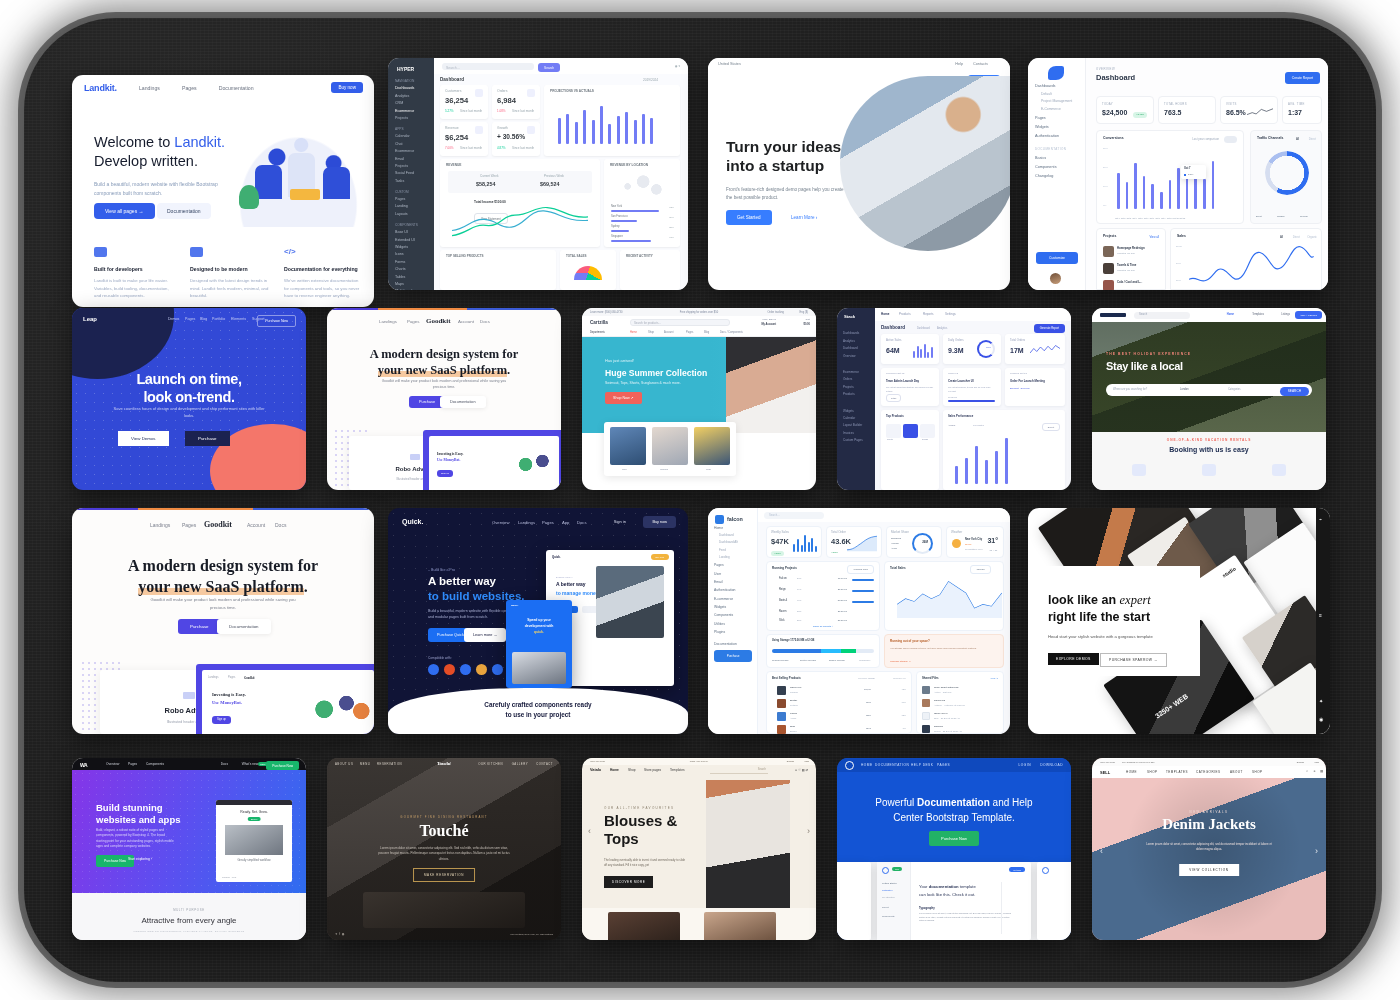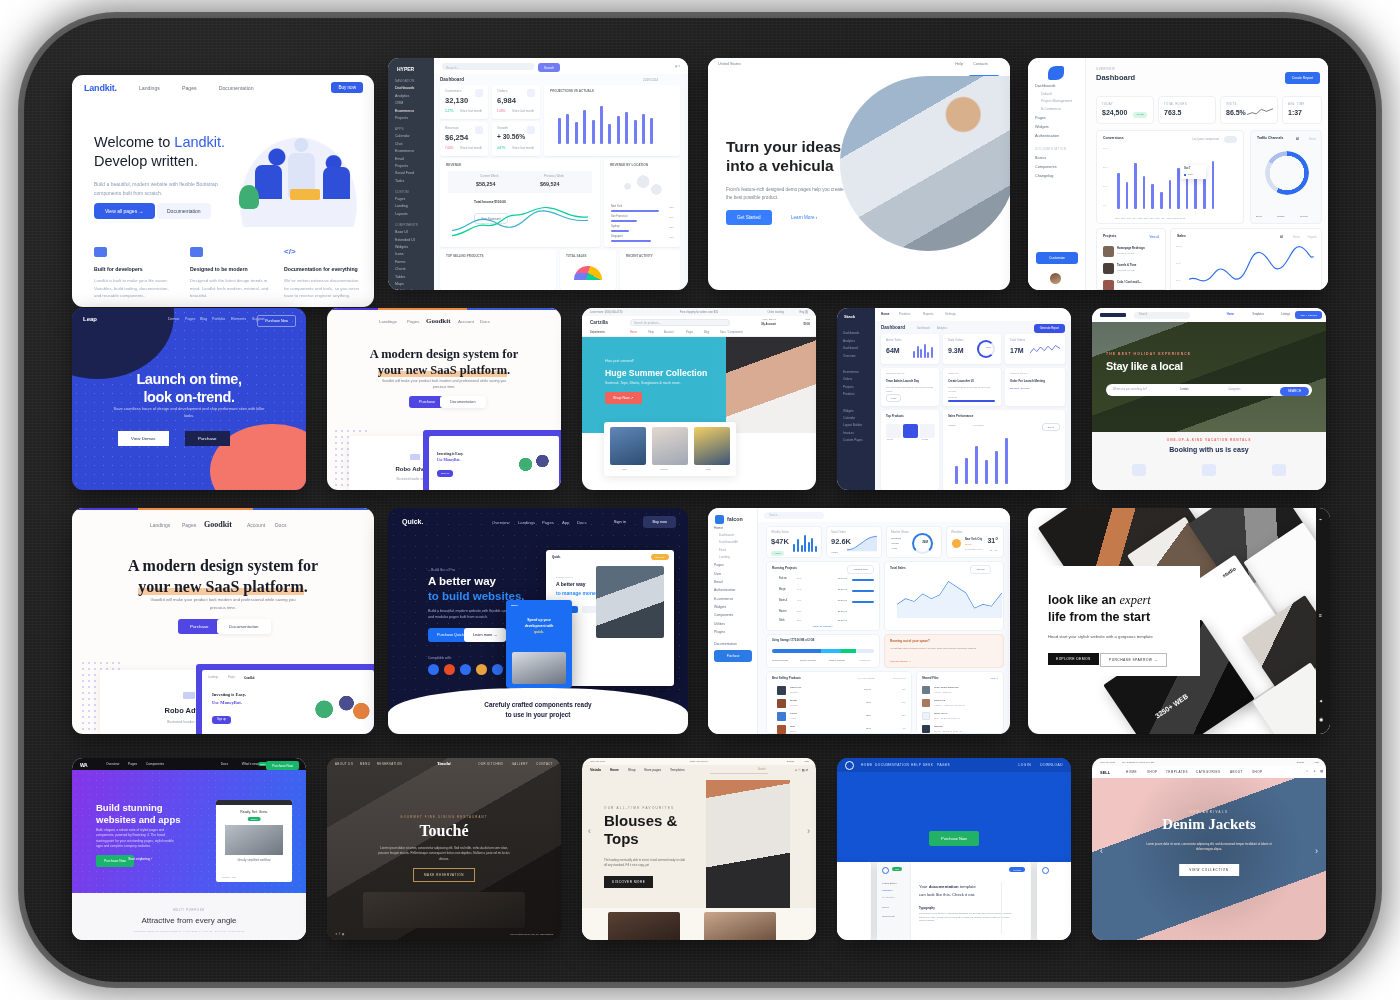--- a/index.html
+++ b/index.html
@@ -478,21 +478,21 @@
         <div class="srch"></div>
         <span class="t" style="left:58px;top:7.5px;font-size:3.4px;color:#b0b8c4;">Search...</span>
         <span class="t pill" style="left:150px;top:5px;background:#727cf5;color:#fff;font-size:3.2px;padding:2.5px 6px;">Search</span>
         <span class="t" style="right:8px;top:6px;font-size:3.2px;color:#98a6ad;">◉ ▾</span>
 
         <span class="t" style="left:52px;top:19px;font-size:4.6px;color:#343a40;font-weight:bold;">Dashboard</span>
         <span class="t" style="right:30px;top:20px;font-size:3.2px;color:#98a6ad;">2019/2024</span>
 
         <div class="wcard" style="left:52px;top:27px;width:48px;height:34px;">
           <span class="t kv" style="left:5px;top:4px;">Customers</span>
-          <span class="t kn" style="left:5px;top:11px;">32,130</span>
+          <span class="t kn" style="left:5px;top:11px;">36,254</span>
           <span class="t kd" style="left:5px;top:24px;color:#0acf97;">5.27%</span>
           <span class="t kd" style="left:20px;top:24px;color:#98a6ad;">Since last month</span>
           <div class="blk" style="right:5px;top:4px;width:8px;height:8px;background:#eef0fd;border-radius:2px;"></div>
         </div>
         <div class="wcard" style="left:104px;top:27px;width:48px;height:34px;">
           <span class="t kv" style="left:5px;top:4px;">Orders</span>
           <span class="t kn" style="left:5px;top:11px;">6,984</span>
           <span class="t kd" style="left:5px;top:24px;color:#fa5c7c;">1.08%</span>
           <span class="t kd" style="left:20px;top:24px;color:#98a6ad;">Since last month</span>
           <div class="blk" style="right:5px;top:4px;width:8px;height:8px;background:#eef0fd;border-radius:2px;"></div>
@@ -583,21 +583,21 @@
       <div class="inner">
         <div class="bar tbar">
           <span style="margin-left:10px;">United States</span>
           <span style="margin-left:auto;">Help</span>
           <span style="margin-left:10px;margin-right:22px;">Contacts</span>
         </div>
         <span class="buy">Buy Now</span>
         <div class="photo"></div>
         <h1>
           <span>Turn your ideas</span><br>
-          <span>into a vehicula</span>
+          <span>into a startup</span>
         </h1>
         <div class="sub">Front's feature-rich designed demo pages help you create the best possible product.</div>
         <span class="b1">Get Started</span>
         <span class="b2">Learn More ›</span>
       </div>
     </div>
 
     <div class="card c4">
       <div class="inner">
         <div class="main"></div>
@@ -1075,21 +1075,21 @@
               <i style="height:13px;width:2px;background:#2c7be5"></i>
             <i style="height:7px;width:2px;background:#2c7be5"></i>
               <i style="height:17px;width:2px;background:#2c7be5"></i>
             <i style="height:10px;width:2px;background:#2c7be5"></i>
               <i style="height:14px;width:2px;background:#2c7be5"></i>
             <i style="height:6px;width:2px;background:#2c7be5"></i>
           </div>
         </div>
         <div class="wc" style="left:118px;top:18px;width:56px;height:32px;">
           <span class="t kl" style="left:4px;top:3px;">Total Order</span>
-          <span class="t kn" style="left:4px;top:10px;">92.6K</span>
+          <span class="t kn" style="left:4px;top:10px;">43.6K</span>
           <span class="t" style="left:4px;top:24px;font-size:2.4px;color:#18a05c;">+3.5%</span>
           <svg viewBox="0 0 40 22" style="position:absolute;right:4px;top:6px;width:30px;height:20px;">
             <path d="M0,20 C8,20 12,16 18,12 C24,8 28,3 40,2 L40,22 L0,22 Z" fill="#dceafb"></path>
             <path d="M0,20 C8,20 12,16 18,12 C24,8 28,3 40,2" fill="none" stroke="#2c7be5" stroke-width="1"></path>
           </svg>
         </div>
         <div class="wc" style="left:178px;top:18px;width:56px;height:32px;">
           <span class="t kl" style="left:4px;top:3px;">Market Share</span>
           <span class="t" style="left:4px;top:10px;font-size:2.4px;color:#5e6e82;">Samsung</span>
           <span class="t" style="left:4px;top:15px;font-size:2.4px;color:#5e6e82;">Huawei</span>
@@ -1213,21 +1213,21 @@
         <div class="tile" style="left:228px;top:102px;width:76px;height:74px;transform:rotate(-34deg);
              background:linear-gradient(150deg,#d6d1cb 0 30%, #2c2a28 30% 78%, #8a837c 78% 100%);"></div>
         <div class="tile" style="left:92px;top:136px;width:118px;height:96px;transform:rotate(-34deg);
              background:linear-gradient(150deg,#141414 0 44%, #3a3a3a 44% 72%, #0d0d0d 72% 100%);">
           <span class="t" style="left:26px;top:52px;font-size:7px;color:#fff;font-weight:bold;">3250+ WEB</span>
         </div>
         <div class="tile" style="left:238px;top:168px;width:70px;height:70px;transform:rotate(-34deg);background:#f4f4f2;"></div>
         <div class="blk" style="left:0;top:58px;width:172px;height:110px;background:#fff;"></div>
         <h1>
           <span>look like an </span><em>expert</em><br>
-          <span>life from the start</span>
+          <span>right life the start</span>
         </h1>
         <div class="sub">Head start your stylish website with a gorgeous template</div>
         <span class="b1">EXPLORE DEMOS</span>
         <span class="b2">PURCHASE SPARROW →</span>
         <div class="rail">
           <span class="t" style="left:3px;top:8px;color:#fff;font-size:5px;">⌁</span>
           <span class="t" style="left:3px;top:104px;color:#fff;font-size:5px;">≡</span>
           <span class="t" style="left:3px;bottom:30px;color:#fff;font-size:5px;">✦</span>
           <span class="t" style="left:3px;bottom:12px;color:#fff;font-size:5px;">◉</span>
         </div>
@@ -1330,20 +1330,24 @@
       <div class="inner">
         <div class="nav">
           <div class="blk" style="left:8px;top:3px;width:9px;height:9px;border:1.2px solid #fff;border-radius:50%;"></div>
           <span class="t nlk" style="left:24px;top:5px;">HOME</span>
           <span class="t nlk" style="left:38px;top:5px;">DOCUMENTATION</span>
           <span class="t nlk" style="left:74px;top:5px;">HELP DESK</span>
           <span class="t nlk" style="left:100px;top:5px;">PAGES</span>
           <span class="t nlk" style="right:40px;top:5px;">LOGIN</span>
           <span class="t nlk" style="right:8px;top:5px;">DOWNLOAD</span>
         </div>
+        <h1>
+          <span>Powerful </span><b>Documentation</b><span> and Help</span><br>
+          <span>Center Bootstrap Template.</span>
+        </h1>
         <span class="b1">Purchase Now</span>
         <div class="sheets"></div>
         <div class="sheet" style="left:-22px;width:56px;bottom:0;">
           
         </div>
         <div class="sheet" style="left:40px;right:40px;bottom:0;">
           <div class="blk" style="left:0;top:0;width:34px;bottom:0;background:#f7f8fa;border-right:1px solid #eceef2;">
             <div class="blk" style="left:5px;top:5px;width:7px;height:7px;border:1px solid #2f6df0;border-radius:50%;"></div>
             <span class="t pill" style="left:15px;top:5px;background:#22b266;color:#fff;font-size:2px;padding:1.2px 3px;">New</span>
             <span class="t" style="left:5px;top:20px;font-size:2.2px;color:#5e6e82;">Getting Started</span>

